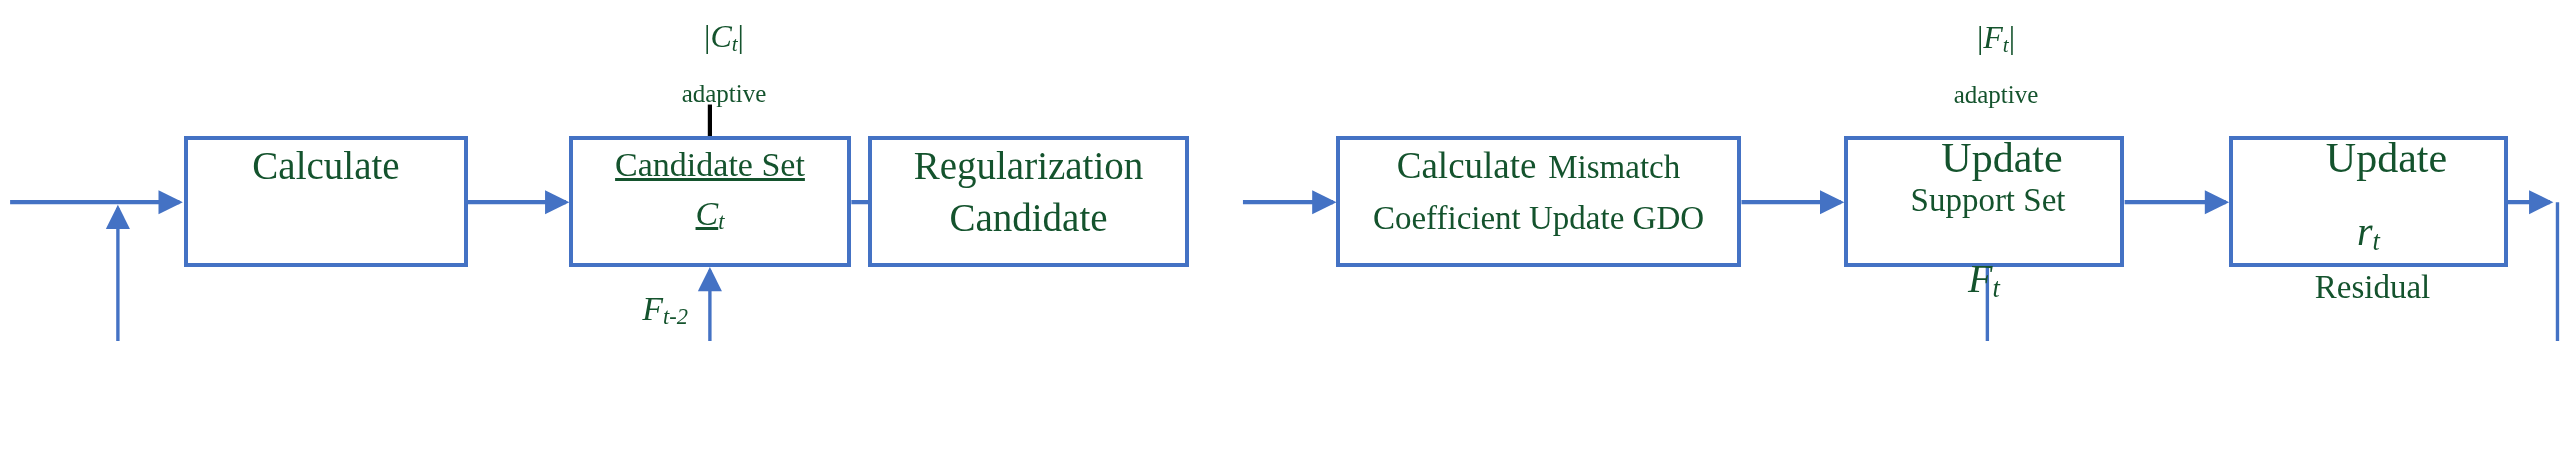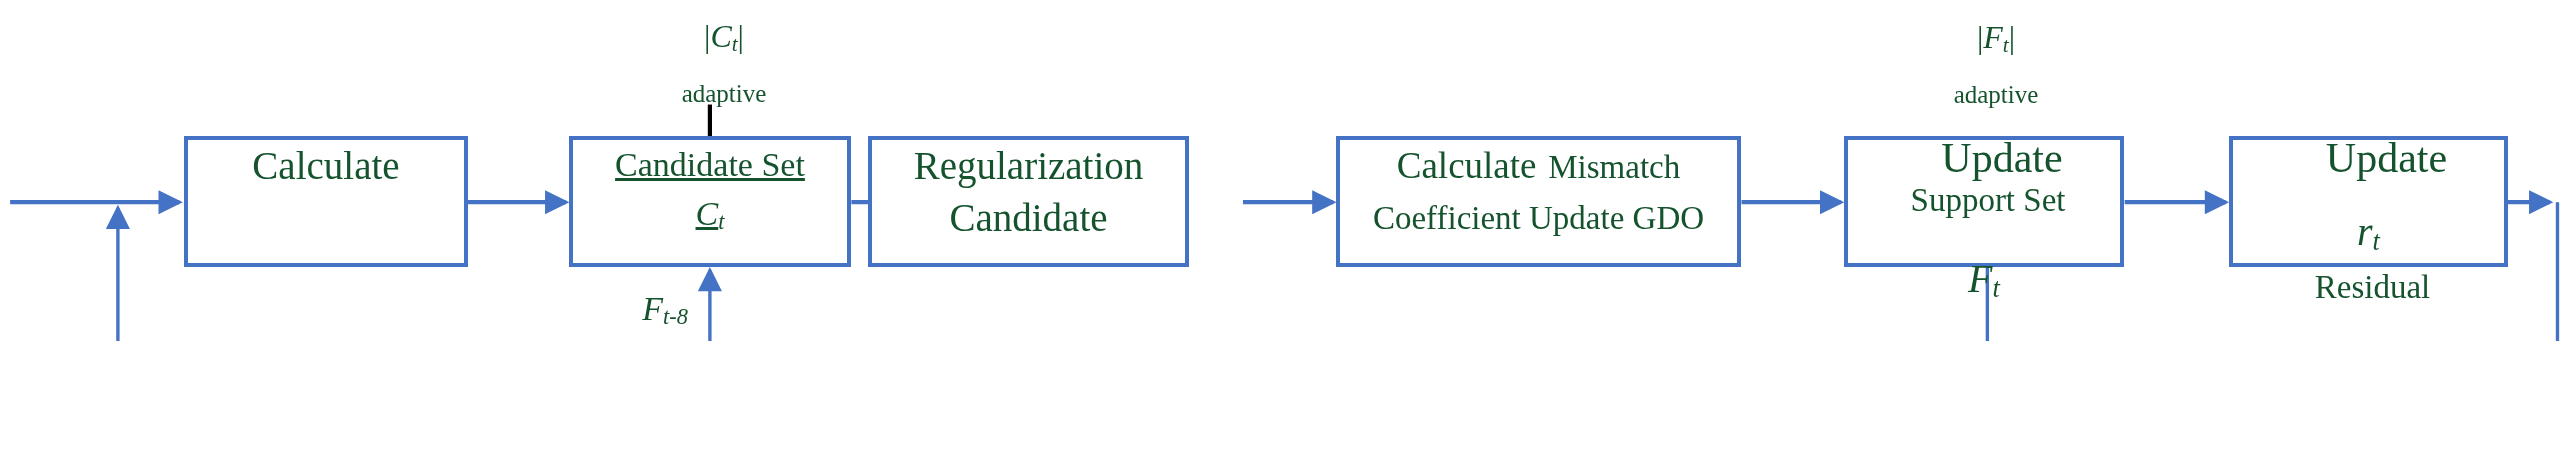--- a/index.html
+++ b/index.html
@@ -103,21 +103,21 @@
     <span><span>|</span><span class="var">C</span><span class="sub">t</span><span>|</span></span>
     <span class="word">adaptive</span>
   </div>
 
   <div class="anno" id="label-ft-cardinality">
     <span><span>|</span><span class="var">F</span><span class="sub">t</span><span>|</span></span>
     <span class="word">adaptive</span>
   </div>
 
   <div id="label-ft-prev">
-    <span class="var">F</span><span class="sub">t-8</span>
+    <span class="var">F</span><span class="sub">t-2</span>
   </div>
 
   <div class="box box-lg" style="left:184px; width:284px;">
     <div class="ln">Calculate</div>
   </div>
 
   <div class="box box-md" style="left:569px; width:282px;">
     <div class="ln">Candidate Set</div>
     <div class="ln"><span class="var">C</span><span class="sub">t</span></div>
   </div>

